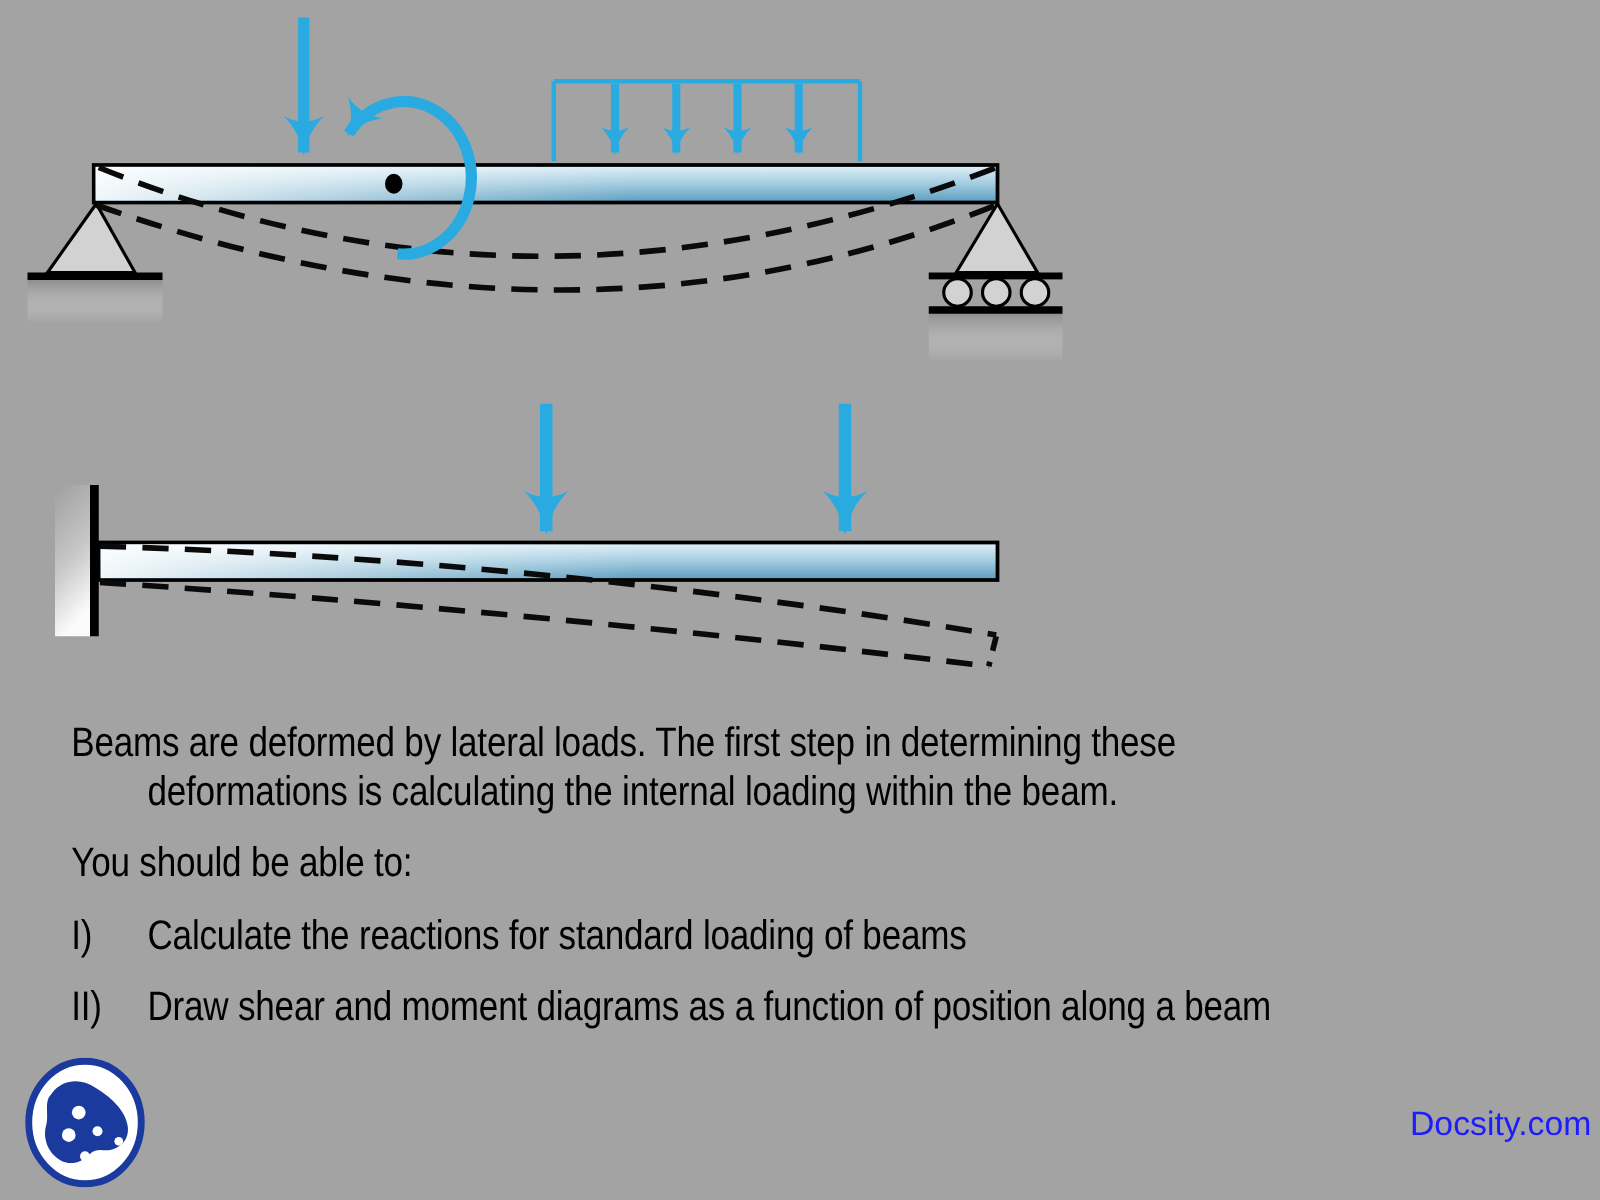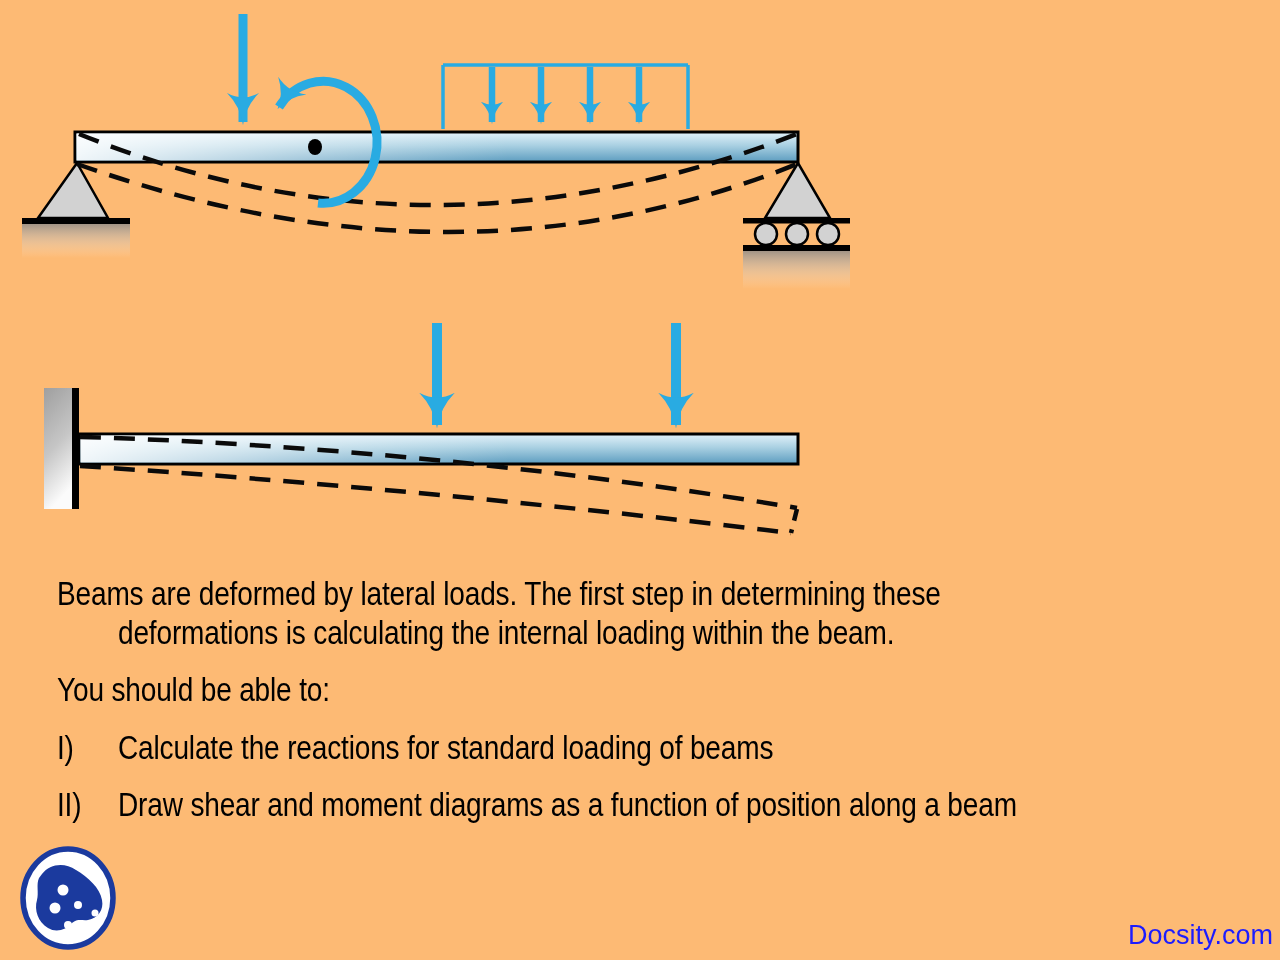--- a/index.html
+++ b/index.html
@@ -1,31 +1,31 @@
 <!DOCTYPE html>
 <html><head>
 <meta charset="utf-8">
 <style>
   html,body{margin:0;padding:0;}
   body{background:#888;}
   .stage{
     position:relative;width:1280px;height:960px;margin:0 auto;
-    background:#fdba74;overflow:hidden;
+    background:#a3a3a3;overflow:hidden;
     font-family:"Liberation Sans","DejaVu Sans",sans-serif;
     color:#000;
   }
   .fig{position:absolute;left:0;top:0;}
   .fig2{position:absolute;left:0;top:300px;}
   .txt{
     position:absolute;white-space:nowrap;
     font-size:33px;line-height:36px;letter-spacing:-0.2px;
     transform:scaleX(0.85);transform-origin:left top;
   }
   .watermark{
-    position:absolute;left:1128px;top:920px;
+    position:absolute;left:1128px;top:884px;
     font-size:27px;color:var(--watermark_blue,#1c1cff);
     white-space:nowrap;cursor:pointer;text-decoration:none;
   }
   .logo{position:absolute;left:16px;top:846px;}
 </style>
 </head>
 <body>
 
 <div class="stage" style="--load_arrow: #29ABE2; --beam_fill_light: #d9edf6; --beam_fill_dark: #5c9cbf; --support_gray: #d2d2d2; --logo_navy: #1b3a9e; --watermark_blue: #1c1cff;">
 

